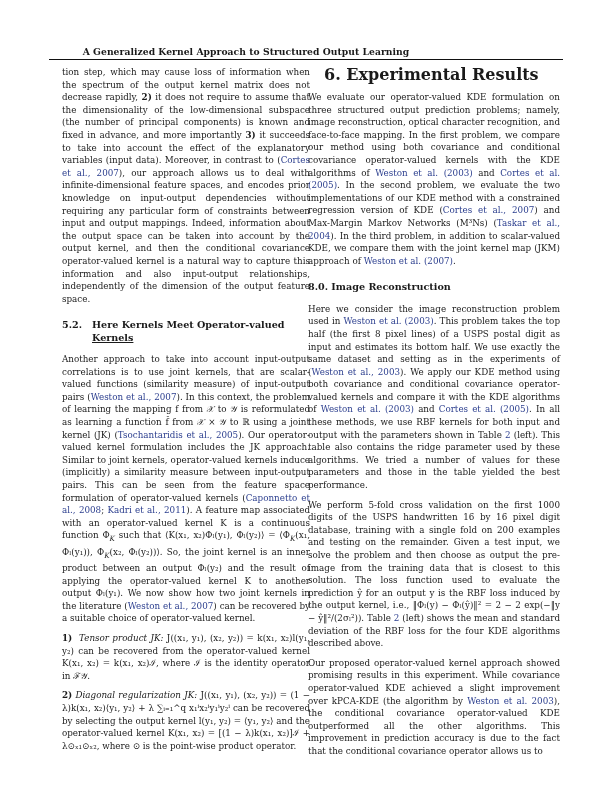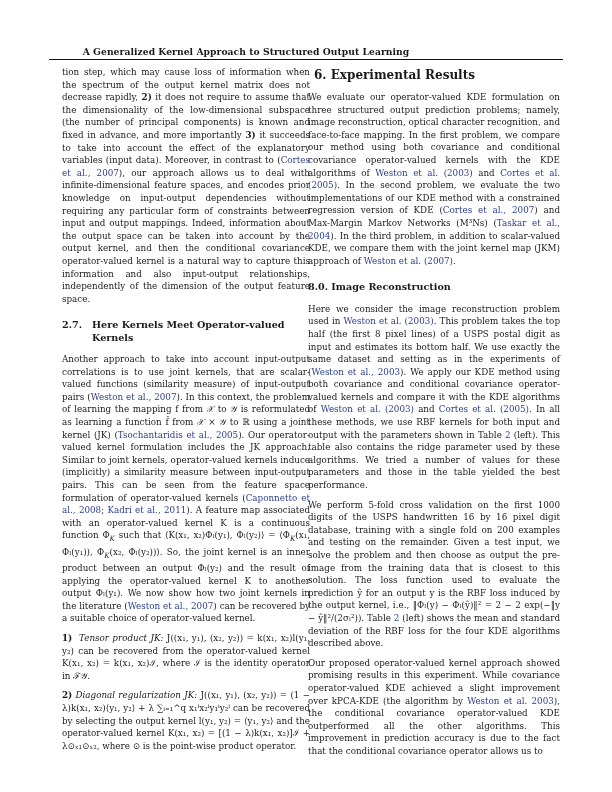--- a/index.html
+++ b/index.html
@@ -6,41 +6,41 @@
   body { width:612px; height:792px; position:relative; overflow:hidden;
          font-family:"DejaVu Serif","Liberation Serif",serif; color:#1a1a1a; }
   .running-head { position:absolute; top:46px; left:0; width:492px; text-align:center;
          font-size:9.2px; font-weight:bold; letter-spacing:0.05px; }
   .head-rule { position:absolute; top:59px; left:49px; width:514px; height:1px; background:#111; }
   .col { position:absolute; top:66px; width:248px; font-size:8.75px; line-height:12.6px; text-align:justify; hyphens:auto; }
   .col-left { left:62px; }
   .col-right { left:308px; width:252px; }
   p { margin:0 0 7px 0; }
   .cite { color:#2b3e8e; }
-  .sec-h { font-weight:bold; font-size:12px; margin:2px 0 9px 6px; line-height:14px; }
+  .sec-h { font-weight:bold; font-size:16px; margin:2px 0 9px 16px; line-height:14px; }
   .subsec-h { font-weight:bold; font-size:9.6px; margin:14px 0 9px 0; line-height:12.4px; }
   .subsec-h .num { display:inline-block; width:30px; }
-  .subsec-h .cont { display:block; padding-left:30px; }
+  .subsec-h .cont { display:block; padding-left:30px;text-decoration:underline; }
   .item-num { font-weight:bold; }
   em { }
   .math { font-style:italic; }
 </style>
 </head>
 <body>
 
 <div class="running-head">A Generalized Kernel Approach to Structured Output Learning</div>
 <div class="head-rule"></div>
 
 <div class="col col-left">
   <p>
     <span>tion step, which may cause loss of information when the spectrum of the output kernel matrix does not decrease rapidly, </span><b>2)</b><span> it does not require to assume that the dimensionality of the low-dimensional subspace (the number of principal components) is known and fixed in advance, and more importantly </span><b>3)</b><span> it succeeds to take into account the effect of the explanatory variables (input data). Moreover, in contrast to (</span><span class="cite">Cortes et al., 2007</span><span>), our approach allows us to deal with infinite-dimensional feature spaces, and encodes prior knowledge on input-output dependencies without requiring any particular form of constraints between input and output mappings. Indeed, information about the output space can be taken into account by the output kernel, and then the conditional covariance operator-valued kernel is a natural way to capture this information and also input-output relationships, independently of the dimension of the output feature space.</span>
   </p>
 
   <div class="subsec-h">
-    <span class="num">2.7.</span><span>Here Kernels Meet Operator-valued</span>
+    <span class="num">5.2.</span><span>Here Kernels Meet Operator-valued</span>
     <span class="cont">Kernels</span>
   </div>
 
   <p>
     <span>Another approach to take into account input-output correlations is to use joint kernels, that are scalar-valued functions (similarity measure) of input-output pairs (</span><span class="cite">Weston et al., 2007</span><span>). In this context, the problem of learning the mapping f from 𝒳 to 𝒴 is reformulated as learning a function f̂ from 𝒳 × 𝒴 to ℝ using a joint kernel (JK) (</span><span class="cite">Tsochantaridis et al., 2005</span><span>). Our operator-valued kernel formulation includes the JK approach. Similar to joint kernels, operator-valued kernels induce (implicitly) a similarity measure between input-output pairs. This can be seen from the feature space formulation of operator-valued kernels (</span><span class="cite">Caponnetto et al., 2008</span><span>; </span><span class="cite">Kadri et al., 2011</span><span>). A feature map associated with an operator-valued kernel K is a continuous function Φ</span><sub class="math">K</sub><span> such that ⟨K(x₁, x₂)Φₗ(y₁), Φₗ(y₂)⟩ = ⟨Φ</span><sub class="math">K</sub><span>(x₁, Φₗ(y₁)), Φ</span><sub class="math">K</sub><span>(x₂, Φₗ(y₂))⟩. So, the joint kernel is an inner product between an output Φₗ(y₂) and the result of applying the operator-valued kernel K to another output Φₗ(y₁). We now show how two joint kernels in the literature (</span><span class="cite">Weston et al., 2007</span><span>) can be recovered by a suitable choice of operator-valued kernel.</span>
   </p>
 
   <p>
     <span class="item-num">1)</span>&nbsp;&nbsp;<em>Tensor product JK:</em><span> J((x₁, y₁), (x₂, y₂)) = k(x₁, x₂)l(y₁, y₂) can be recovered from the operator-valued kernel K(x₁, x₂) = k(x₁, x₂)ℐ, where ℐ is the identity operator in ℱ𝒴.</span>
   </p>

